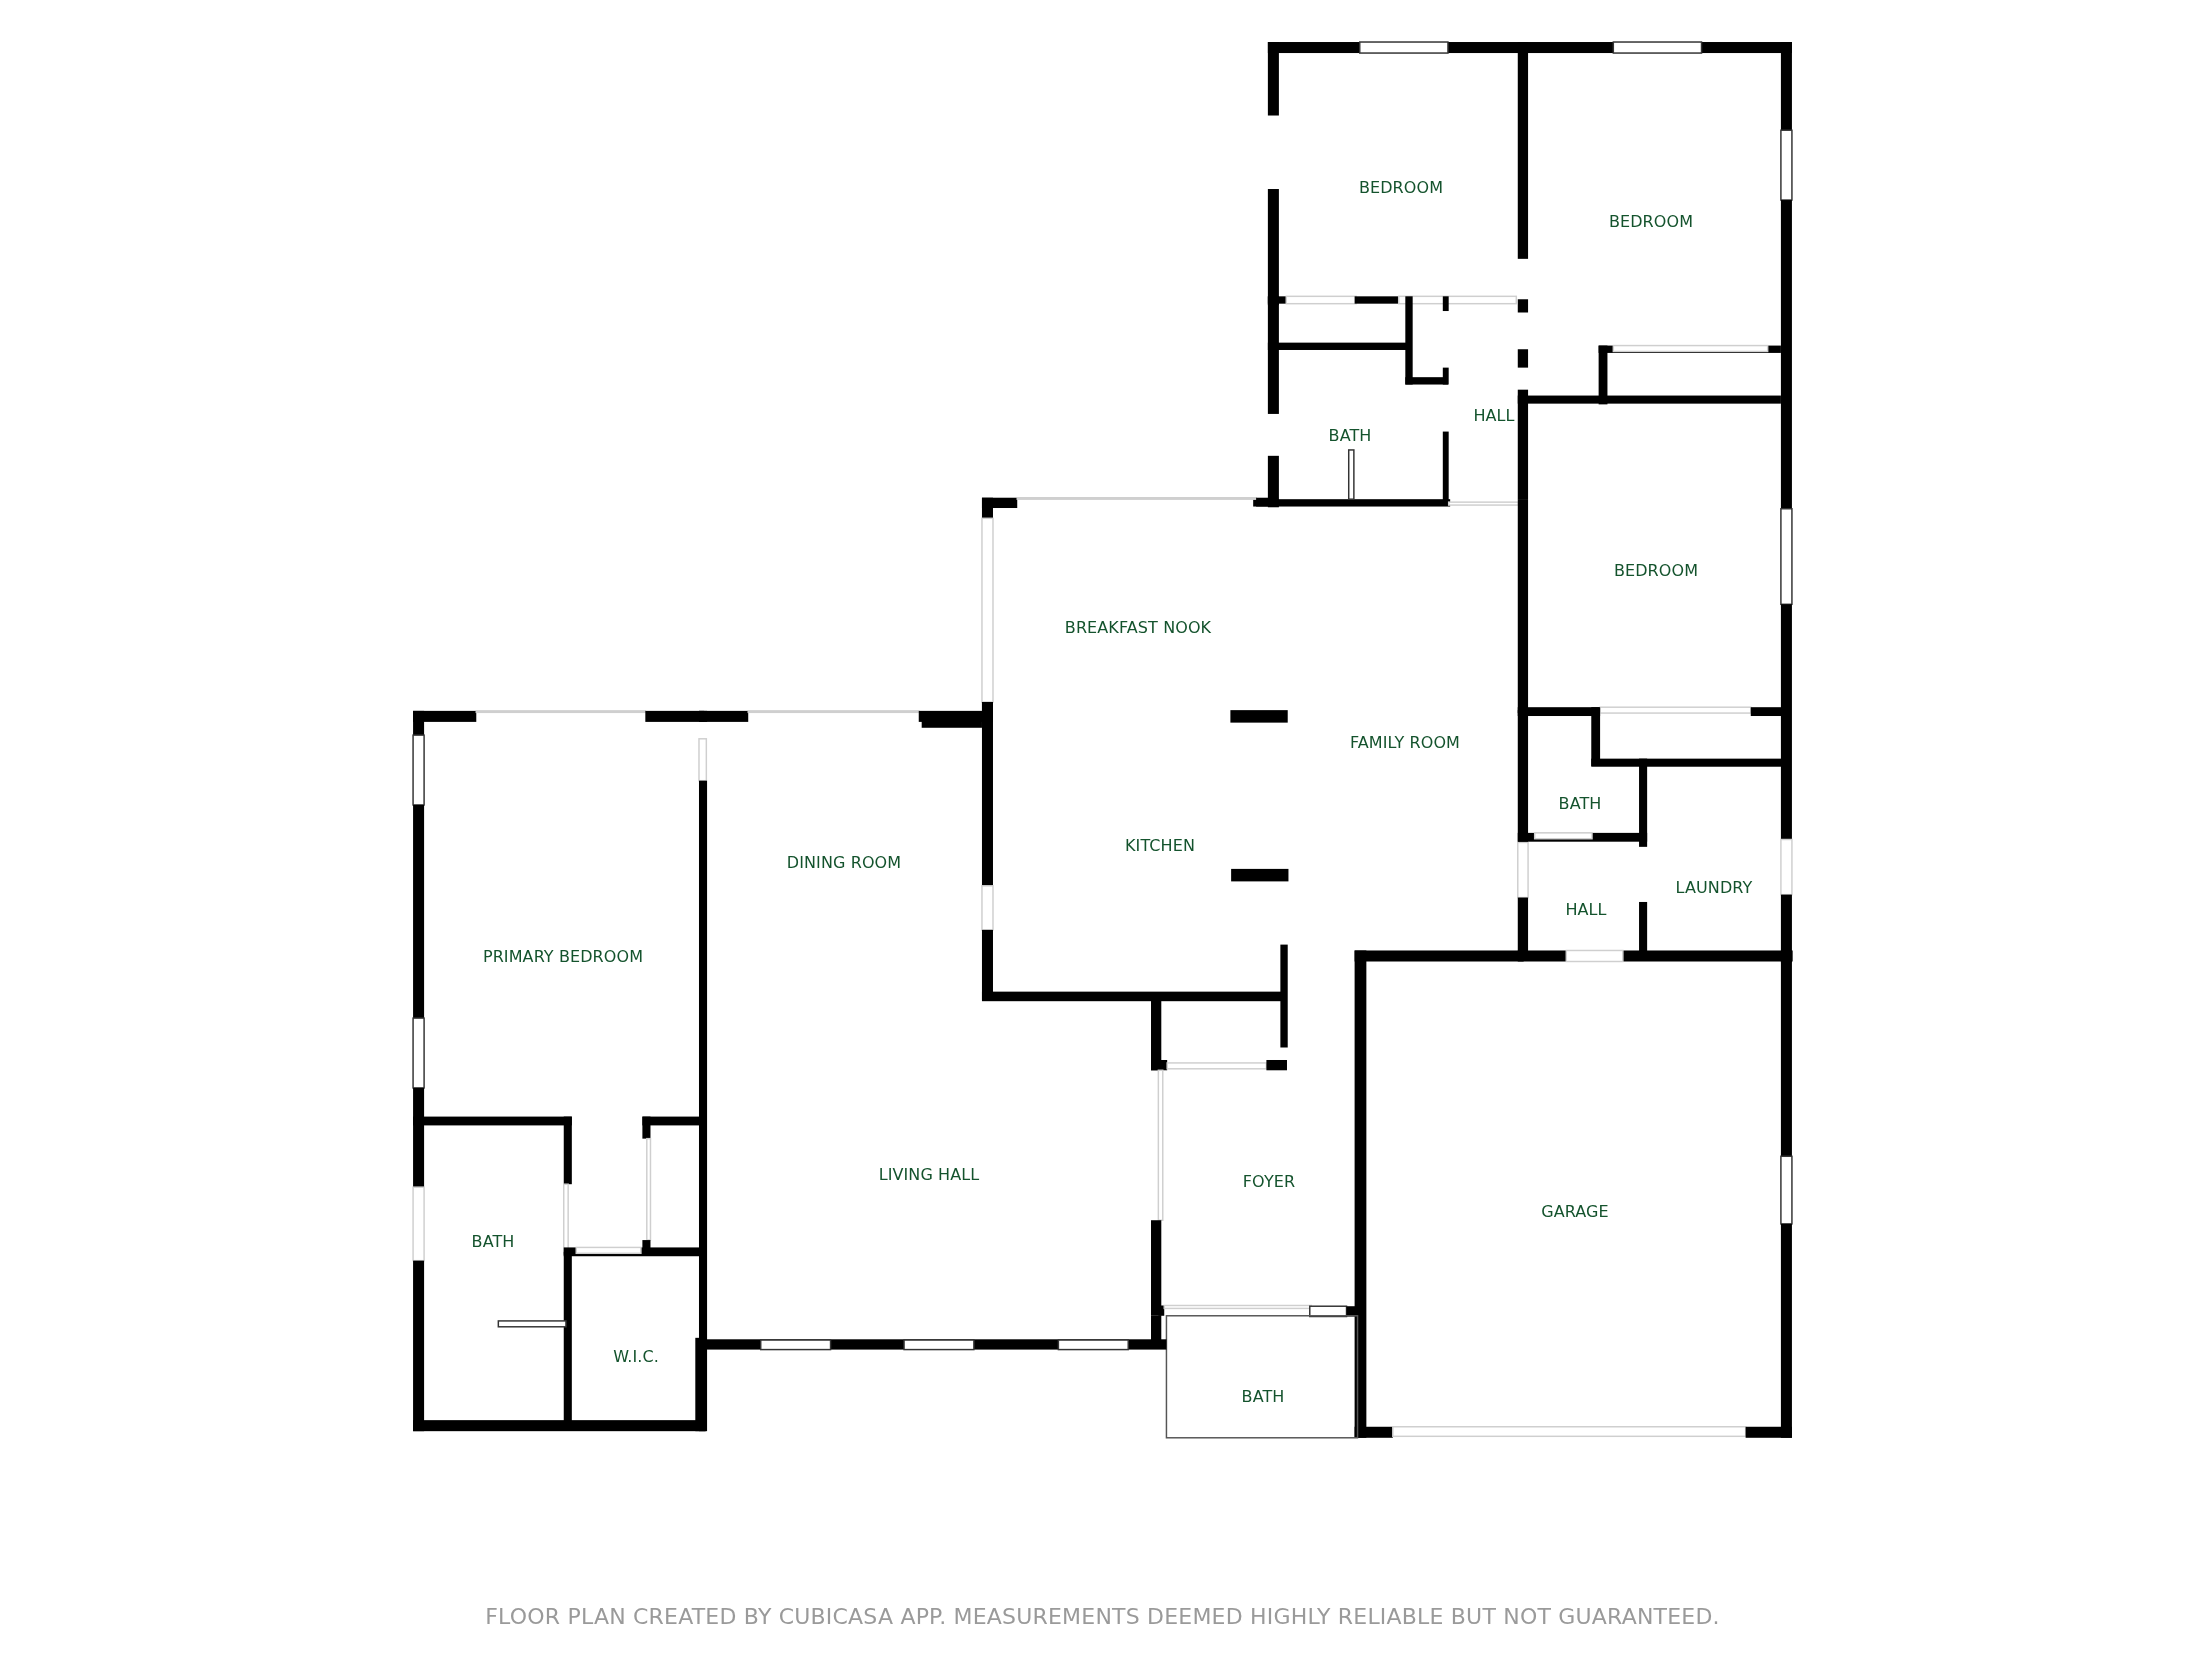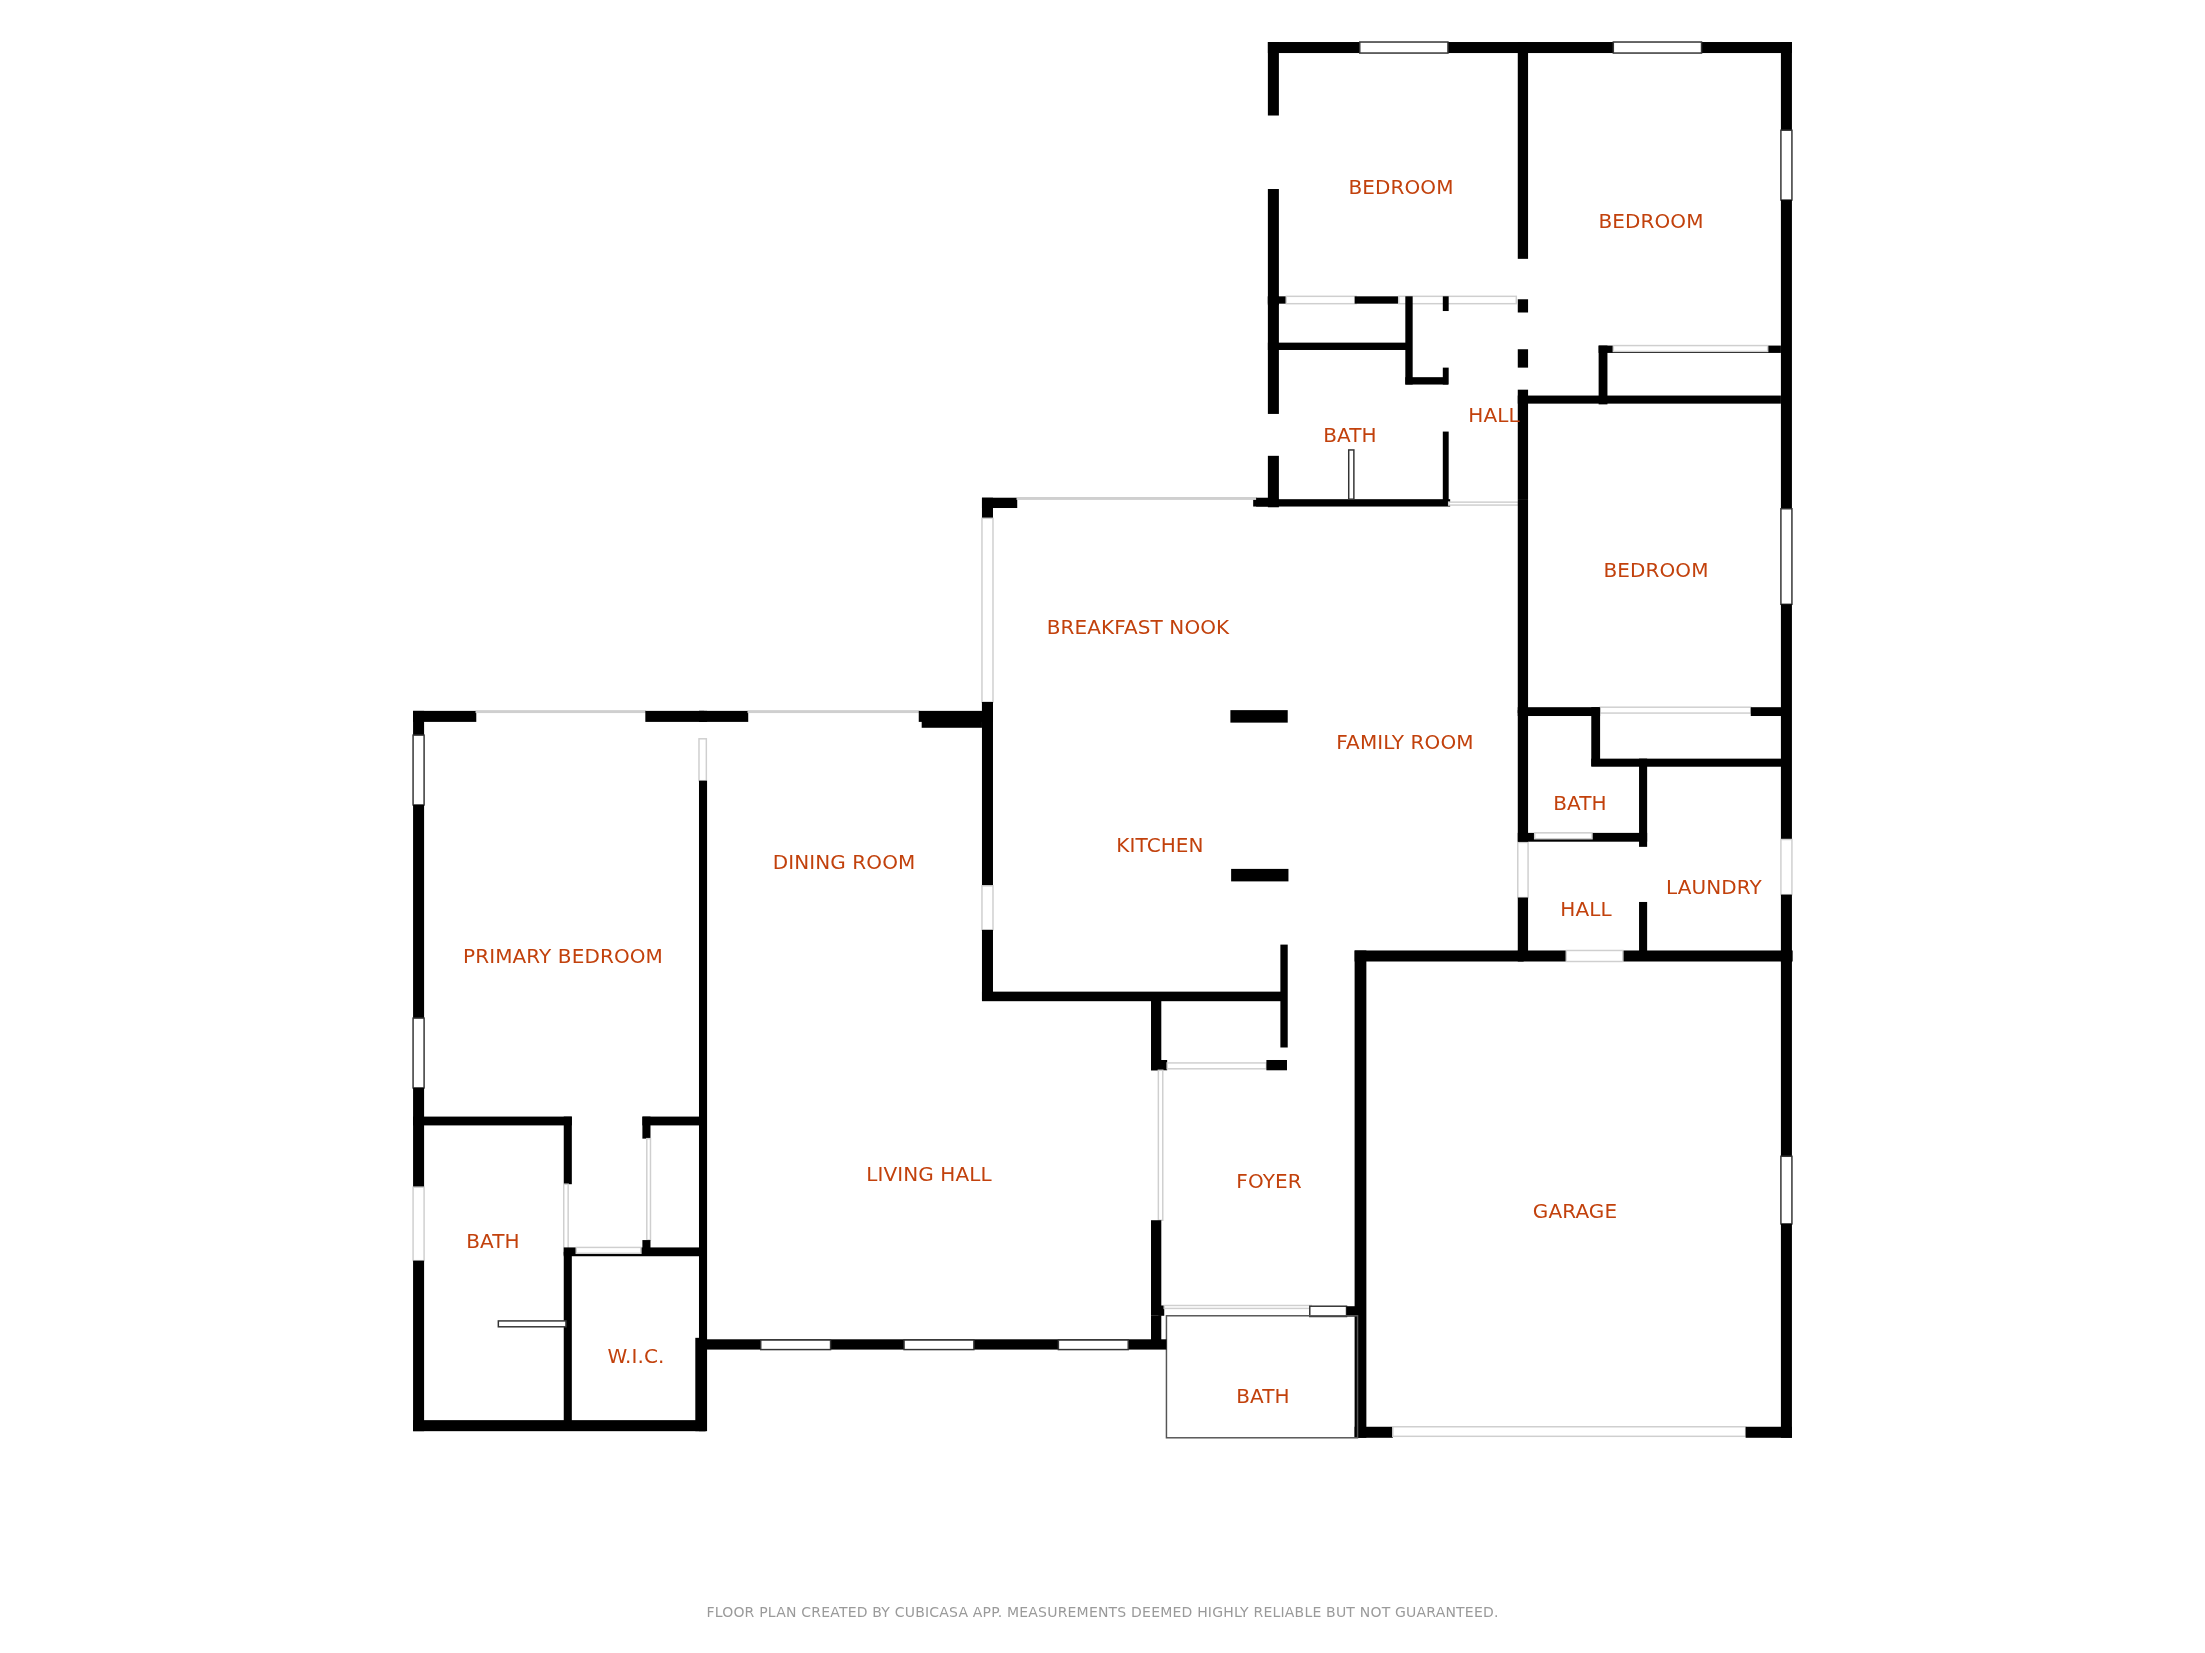--- a/index.html
+++ b/index.html
@@ -4,26 +4,26 @@
 <style>
   html, body { margin: 0; padding: 0; background: #ffffff; }
   body { width: 2205px; height: 1654px; position: relative; overflow: hidden; font-family: "DejaVu Sans", sans-serif; }
   #plan { position: absolute; left: 0; top: 0; width: 2205px; height: 1654px; }
   .wall { fill: #000000; }
   .opening { fill: #ffffff; stroke: #cfcfcf; stroke-width: 2; }
   .window { fill: #ffffff; stroke: #333333; stroke-width: 2; }
   .outline { fill: none; stroke: #555555; stroke-width: 2; }
   .room-label {
     position: absolute; transform: translate(-50%, -50%);
-    font-family: "DejaVu Sans", sans-serif; font-size: 20px; color: #c2410c;
+    font-family: "DejaVu Sans", sans-serif; font-size: 16px; color: #14532d;
     white-space: nowrap; letter-spacing: 0.1px;
   }
   .footer {
     position: absolute; left: 0; width: 2205px; top: 1604px; text-align: center;
-    font-family: "DejaVu Sans", sans-serif; font-size: 14px; color: #9a9a9a; letter-spacing: 0.2px;
+    font-family: "DejaVu Sans", sans-serif; font-size: 22px; color: #9a9a9a; letter-spacing: 0.2px;
   }
 </style>
 </head>
 <body>
 
 <svg id="plan" viewBox="0 0 3000 2250" xmlns="http://www.w3.org/2000/svg">
 
   <g>
 
     <rect class="wall" x="1725" y="57" width="713" height="15"></rect>

